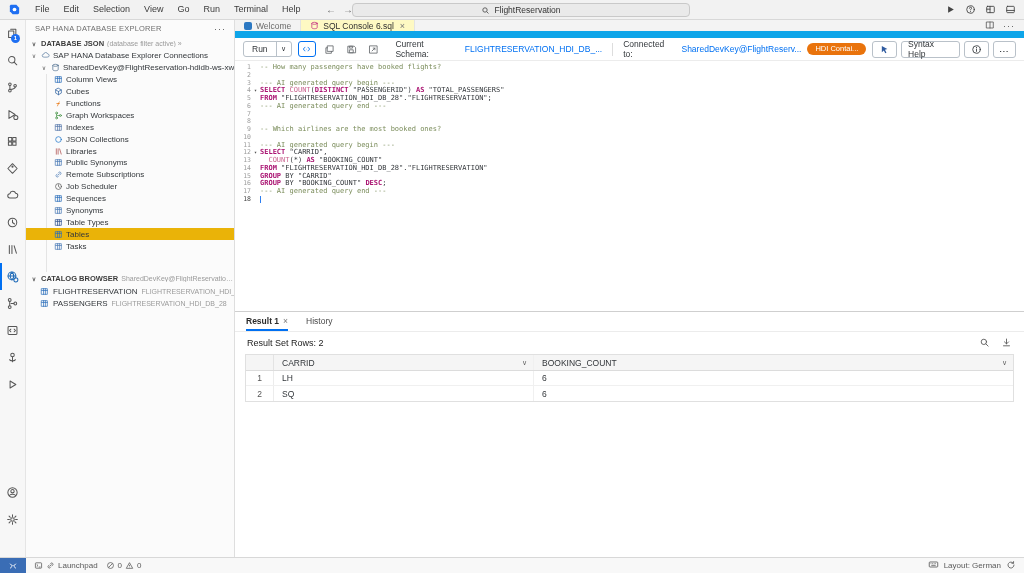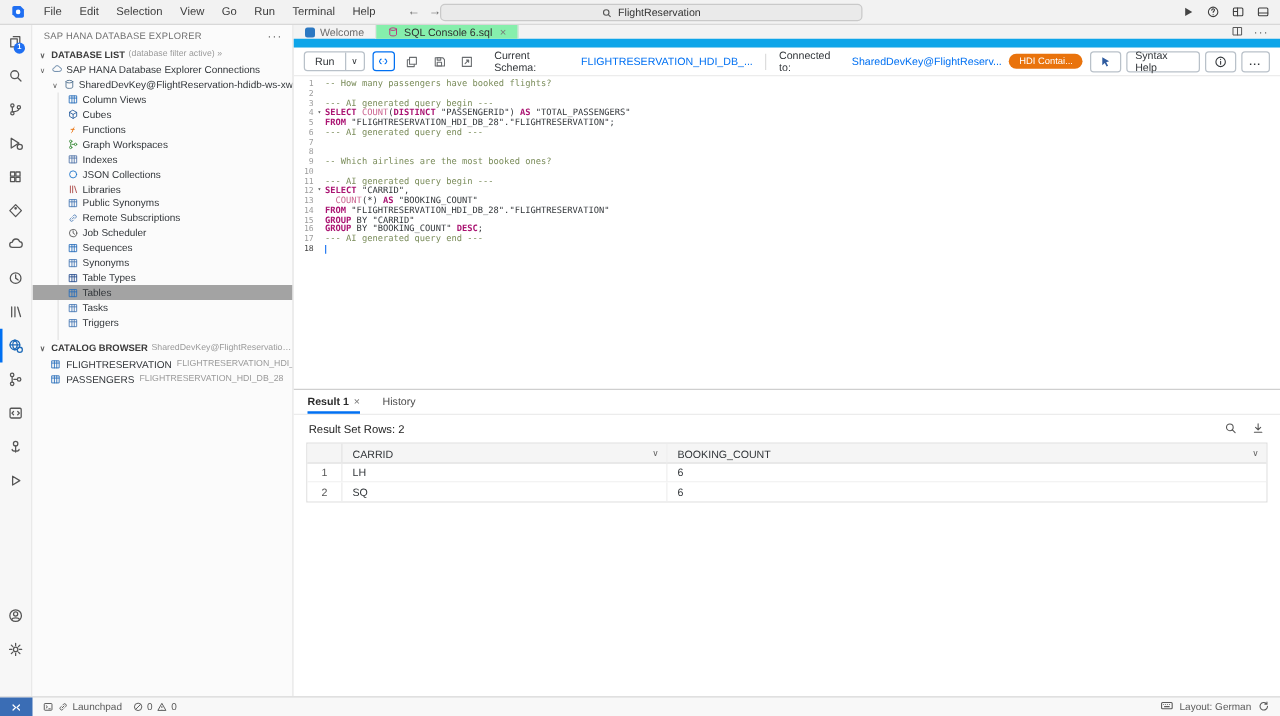--- a/index.html
+++ b/index.html
@@ -33,31 +33,31 @@
   .sb-header .more { color:#555; font-size:9px; letter-spacing:1px; }
   .section-header { height:13px; display:flex; align-items:center; gap:3px; padding-left:4px; font-weight:bold; font-size:7.5px; color:#3b3b3b; flex:none; white-space:nowrap; overflow:hidden; }
   .section-sub { color:#9a9a9a; font-weight:normal; font-size:7px; overflow:hidden; text-overflow:ellipsis; }
   .chev { color:#616161; font-size:6px; width:8px; text-align:center; flex:none; }
   .tree { height:222px; overflow:hidden; flex:none; position:relative; }
   .guide { position:absolute; left:20px; top:24px; bottom:0; width:1px; background:#e4e4e4; }
   .tree-item { height:11.9px; display:flex; align-items:center; gap:3px; white-space:nowrap; overflow:hidden; position:relative; }
   .tree-item.lv0 { padding-left:4px; }
   .tree-item.lv1 { padding-left:14px; }
   .tree-item.lv2 { padding-left:28px; }
-  .tree-item.selected { background:#a3a3a3; }
+  .tree-item.selected { background:#eab308; }
   .t-ico { display:flex; flex:none; }
   .catalog-item { height:12px; display:flex; align-items:center; gap:4px; padding-left:14px; white-space:nowrap; overflow:hidden; }
   .schema { color:#9a9a9a; font-size:7px; }
 
   
   .main { flex:1; display:flex; flex-direction:column; background:#fff; min-width:0; }
 
   .tabbar { height:18px; background:#f3f3f3; border-bottom:7px solid #0ea5e9; display:flex; align-items:stretch; font-size:8.5px; color:#6b6b6b; flex:none; }
   .tab { display:flex; align-items:center; gap:4px; padding:0 9px; border-right:1px solid #e3e3e3; }
-  .tab.active { background:#86efac; color:#2f2f2f; }
+  .tab.active { background:#fef9c3; color:#2f2f2f; }
   .tab .close { color:#777; font-size:9px; margin-left:2px; }
   .tab-sq { width:8px; height:8px; border-radius:2px; background:#2b78c2; flex:none; }
   .tab-actions { margin-left:auto; display:flex; align-items:center; gap:8px; padding-right:9px; color:#555; }
   .tab-actions .more { font-size:9px; letter-spacing:1px; }
 
   .toolbar { height:23px; border-bottom:1px solid #ececec; display:flex; align-items:center; gap:6px; padding:0 8px; font-size:8.5px; flex:none; }
   .run-group { display:flex; align-items:center; border:1px solid #b9c1c9; border-radius:3px; height:16px; background:#fff; }
   .run-label { padding:0 8px; color:#32363a; }
   .run-dd { border-left:1px solid #b9c1c9; width:15px; height:100%; display:flex; align-items:center; justify-content:center; color:#32363a; font-size:7px; }
   .fmt-btn { border:1px solid #0070f2; color:#0070f2; border-radius:3px; height:16px; width:19px; display:flex; align-items:center; justify-content:center; background:#fff; }
@@ -279,21 +279,21 @@
         </div>
       </nav>
 
     <aside class="sidebar">
       <div class="sb-header">
         <span>SAP HANA DATABASE EXPLORER</span>
         <span class="more">···</span>
       </div>
       <div class="section-header">
         <span class="chev">∨</span>
-        <span>DATABASE LIST</span>
+        <span>DATABASE JSON</span>
         <span class="section-sub">(database filter active) »</span>
       </div>
       <div class="tree" id="tree">
           <div class="guide"></div>
           <div class="tree-item lv0">
             <span class="chev">∨</span>
             <span class="t-ico" style="color: rgb(91, 125, 160);">
               <svg width="9" height="9" viewBox="0 0 14 14" fill="none" stroke="currentColor" stroke-width="1.1" stroke-linecap="round" stroke-linejoin="round">
                 <path d="M4.2 9.6a2.3 2.3 0 010-4.6 3.2 3.2 0 016.2-.4 2.5 2.5 0 01-.4 5z"></path>
               </svg>
@@ -435,29 +435,20 @@
             <span>Tables</span>
           </div>
           <div class="tree-item lv2">
             <span class="t-ico" style="color: rgb(74, 122, 181);">
               <svg width="9" height="9" viewBox="0 0 14 14" fill="none" stroke="currentColor" stroke-width="1.1" stroke-linecap="round" stroke-linejoin="round">
                 <rect x="2.6" y="2.6" width="8.8" height="8.8"></rect>
                 <path d="M2.6 5.4h8.8M5.5 2.6v8.8M8.4 2.6v8.8"></path>
               </svg>
             </span>
             <span>Tasks</span>
-          </div>
-          <div class="tree-item lv2">
-            <span class="t-ico" style="color: rgb(74, 122, 181);">
-              <svg width="9" height="9" viewBox="0 0 14 14" fill="none" stroke="currentColor" stroke-width="1.1" stroke-linecap="round" stroke-linejoin="round">
-                <rect x="2.6" y="2.6" width="8.8" height="8.8"></rect>
-                <path d="M2.6 5.4h8.8M5.5 2.6v8.8M8.4 2.6v8.8"></path>
-              </svg>
-            </span>
-            <span>Triggers</span>
           </div>
         </div>
       <div class="section-header">
         <span class="chev">∨</span>
         <span>CATALOG BROWSER</span>
         <span class="section-sub">SharedDevKey@FlightReservation-hdidb-ws-xw...</span>
       </div>
       <div id="catalog">
           <div class="catalog-item">
             <span class="t-ico" style="color: rgb(42, 111, 187);">

